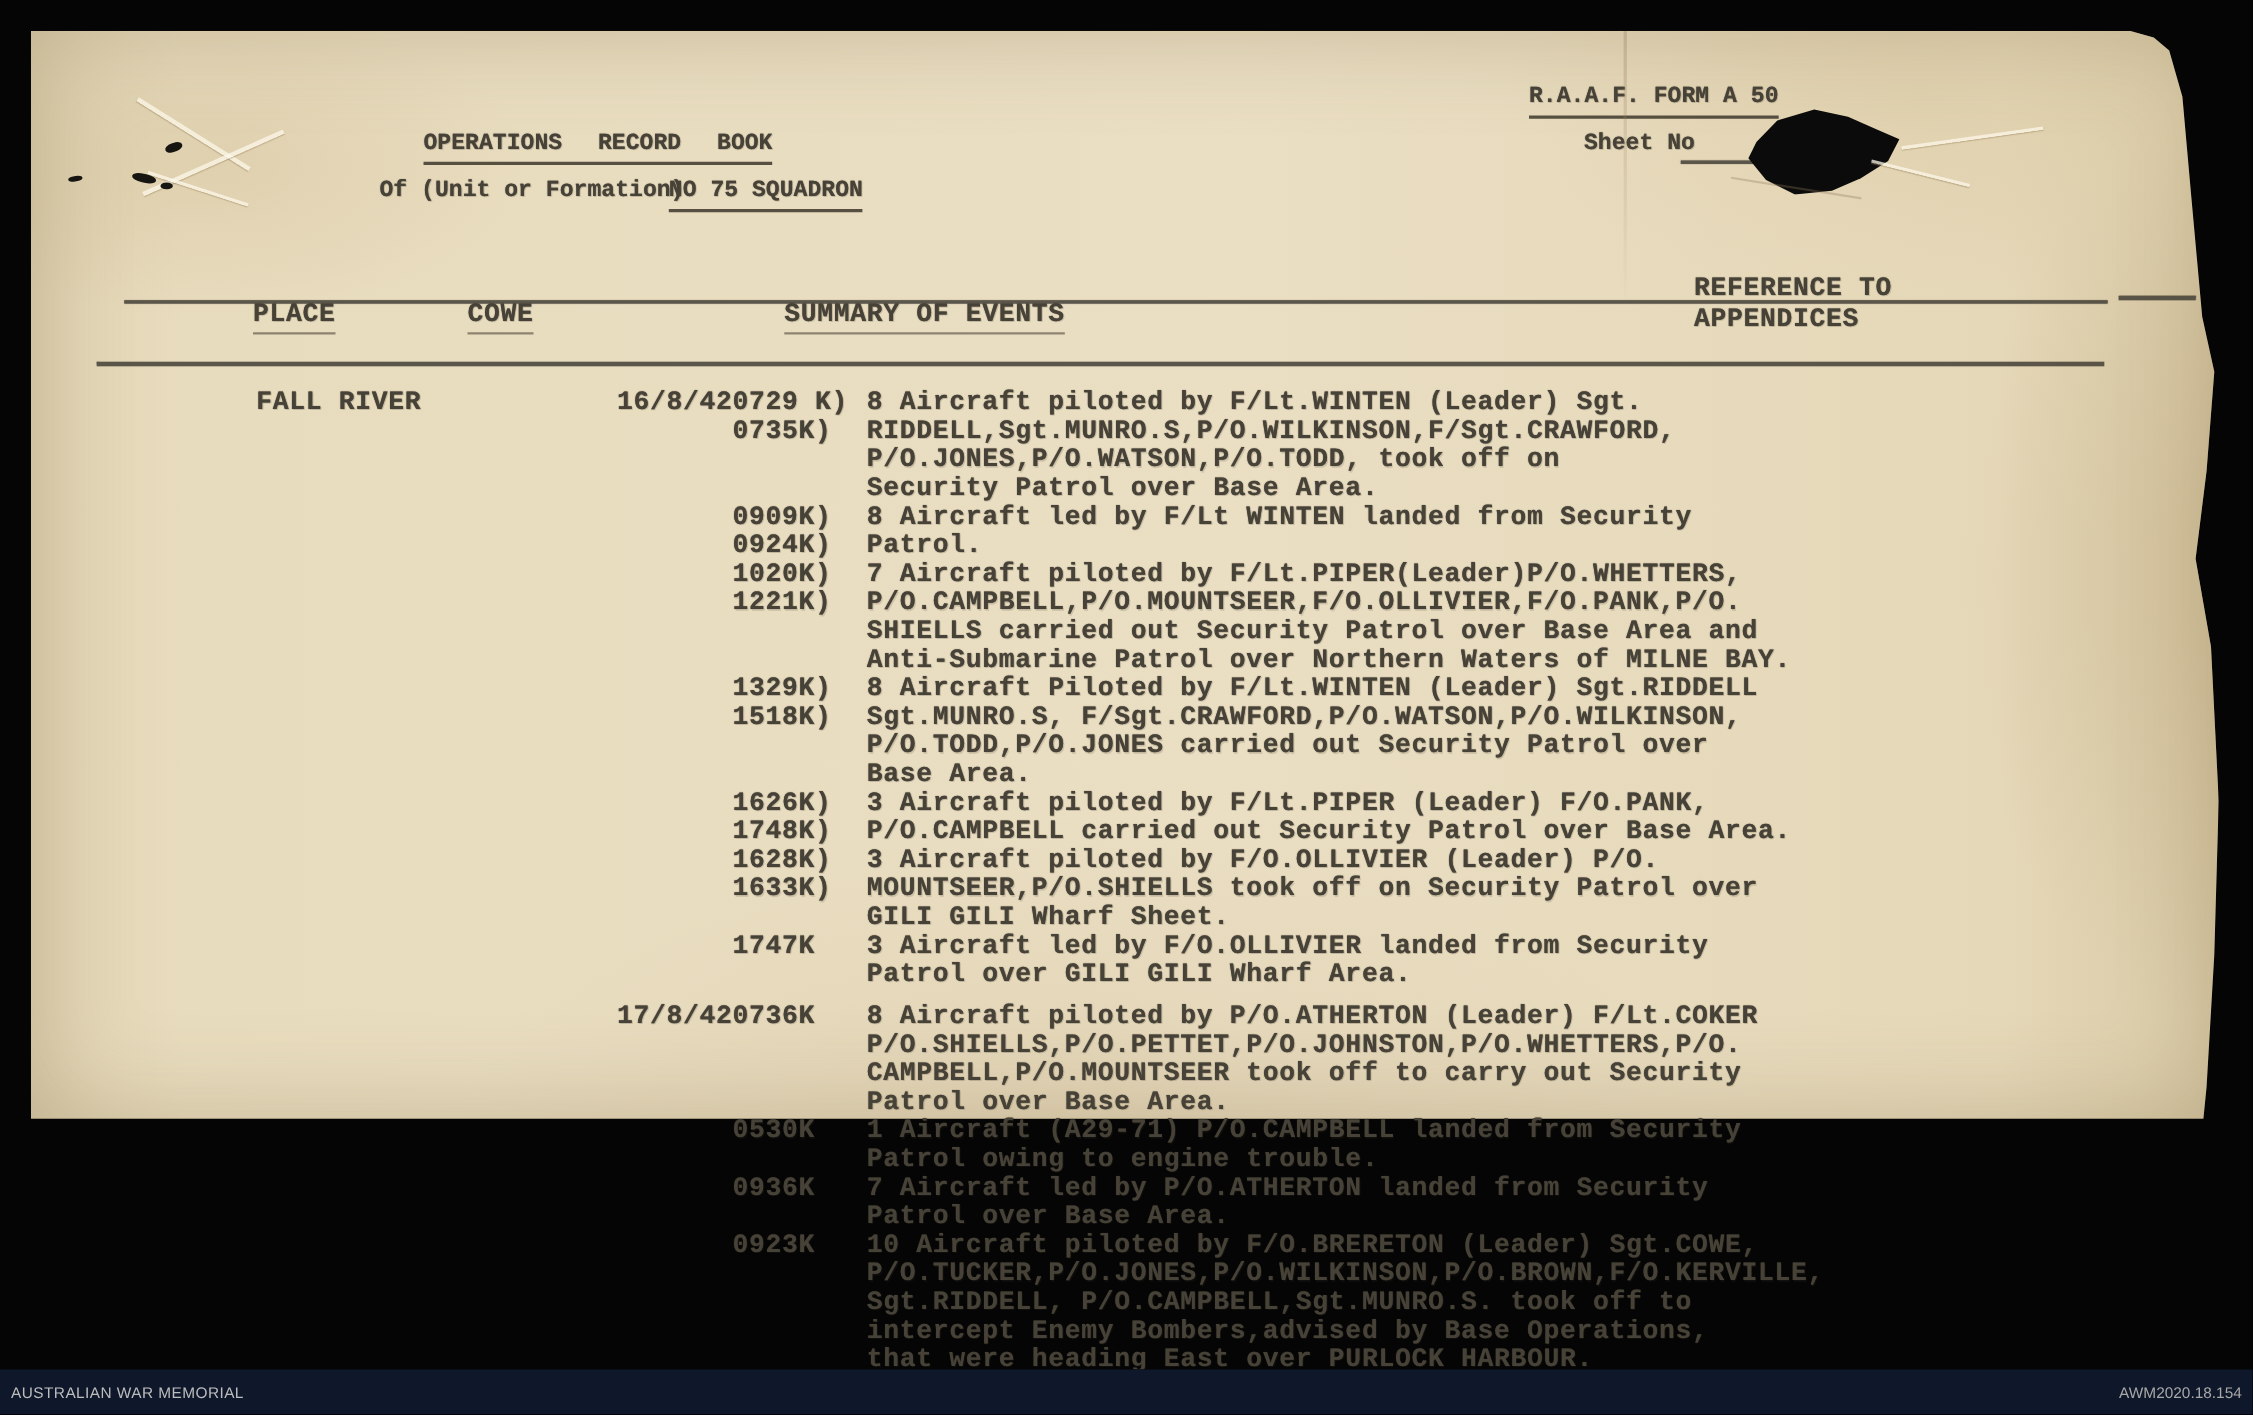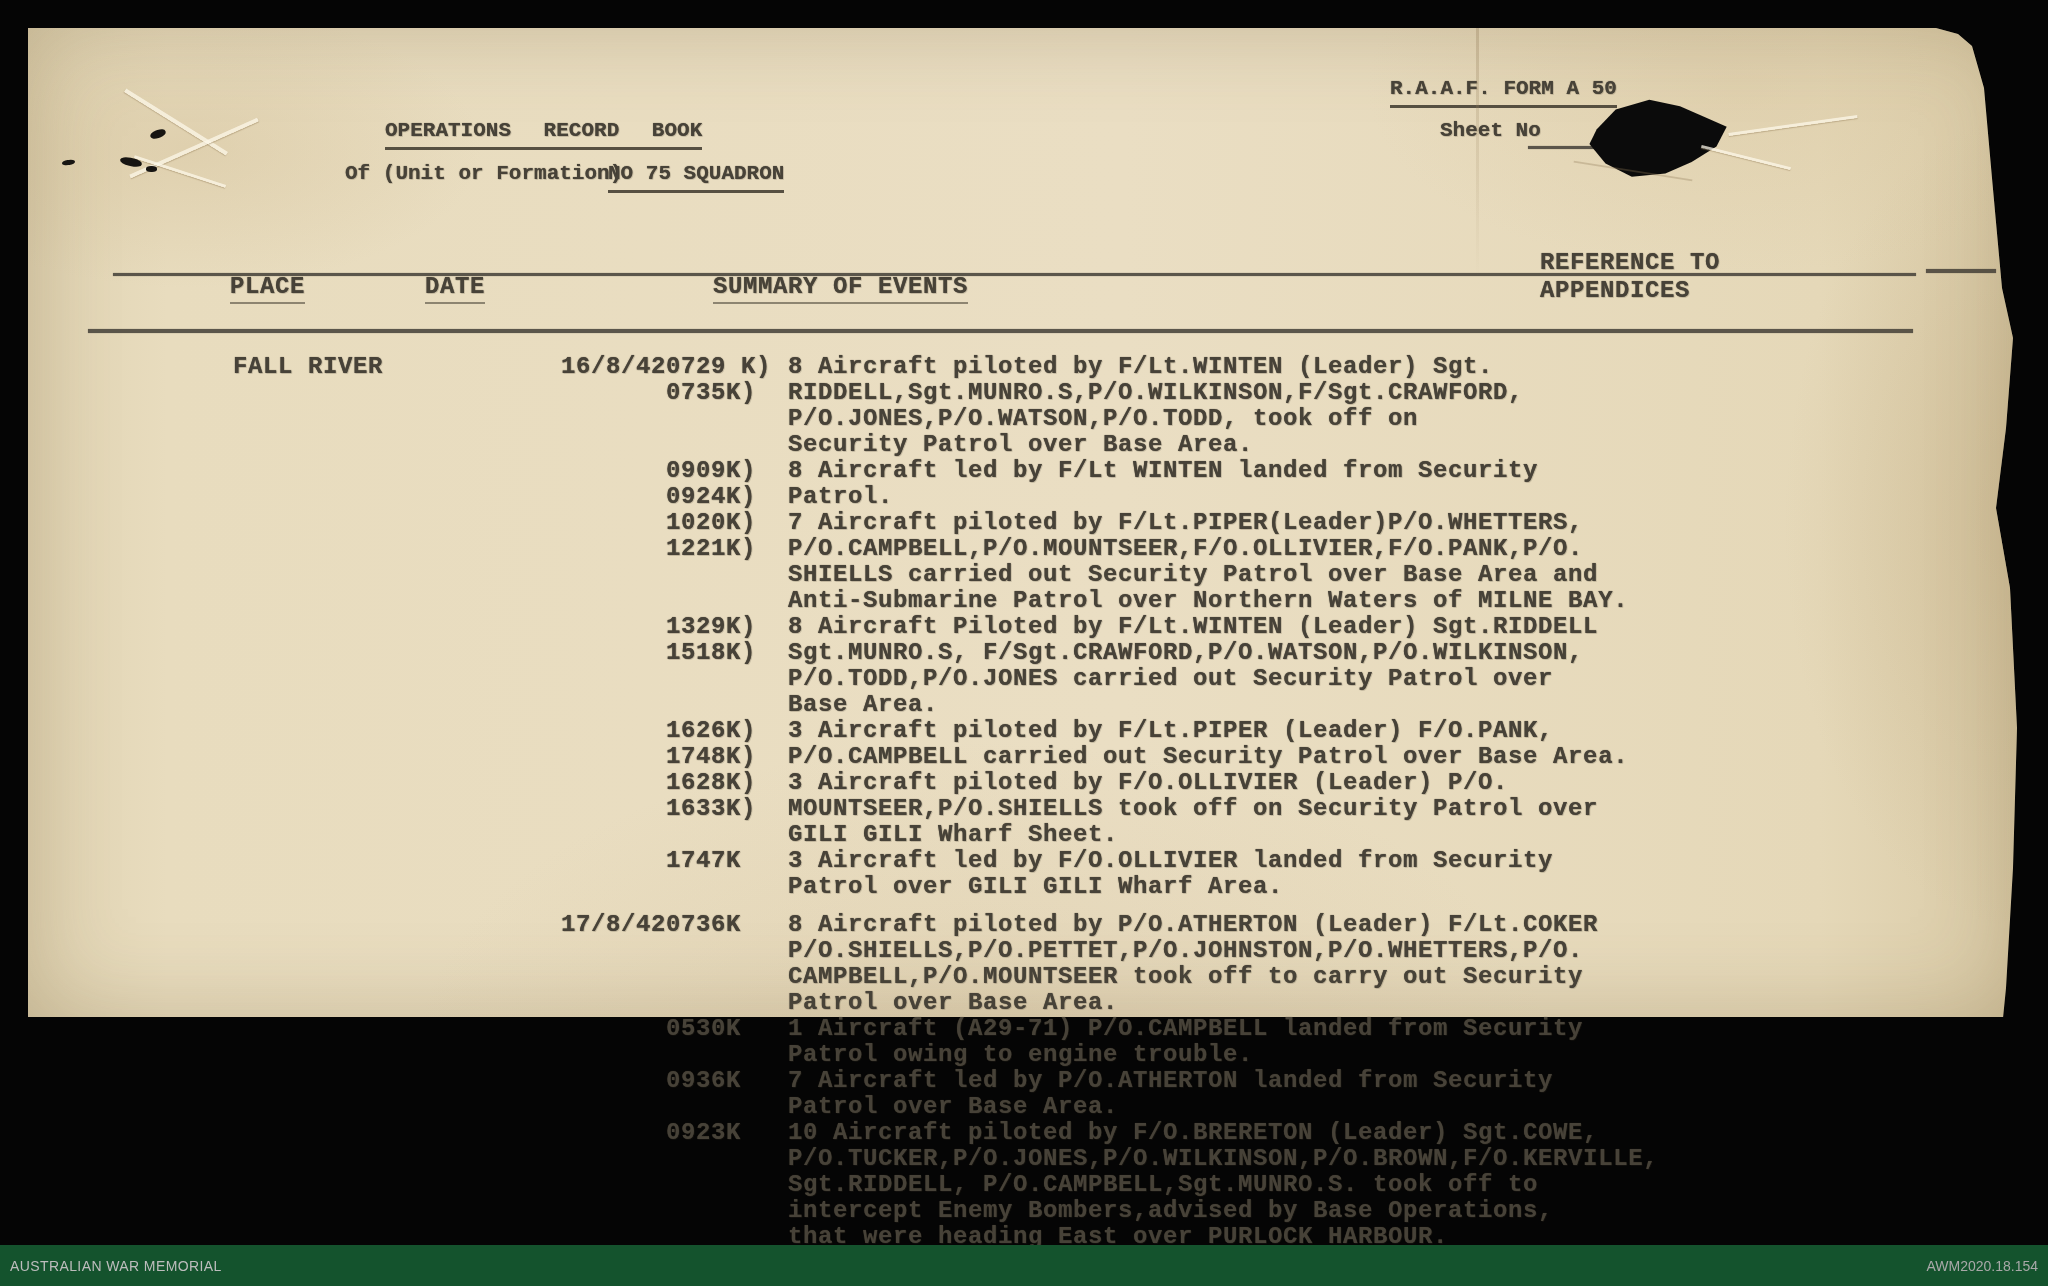--- a/index.html
+++ b/index.html
@@ -43,21 +43,21 @@
   .blob{position:absolute;background:#0b0b0b;}
   .blob-sheet{left:1560px;top:70px;width:146px;height:82px;
     clip-path:polygon(6% 38%,19% 14%,42% 2%,63% 10%,81% 24%,95% 35%,88% 59%,71% 78%,
                       53% 92%,30% 96%,12% 80%,1% 56%);}
   .crease{position:absolute;background:rgba(252,247,232,.75);box-shadow:0 1px 1px rgba(150,128,92,.45);}
   .creaseShadow{position:absolute;background:rgba(142,120,86,.32);}
   .speck{position:absolute;background:#171512;border-radius:45%;}
   .vfold{position:absolute;left:1448px;top:0;width:3px;height:250px;
     background:linear-gradient(180deg,rgba(150,128,92,.35),rgba(150,128,92,0));}
   
-  .footer{position:absolute;left:0;bottom:0;width:2048px;height:41px;background:#14532d;
+  .footer{position:absolute;left:0;bottom:0;width:2048px;height:41px;background:#0f172a;
     display:flex;justify-content:space-between;align-items:center;padding:0 10px;box-sizing:border-box;
     font-family:"Liberation Sans",sans-serif;font-size:14px;}
   .footer .fl{color:#bdbdbd;letter-spacing:.4px;}
   .footer .fr{color:#a8a8a8;}
 </style>
 </head>
 <body>
 
 <div class="stage">
 
@@ -69,21 +69,21 @@
 
     <div class="abs ink t21 u2" style="left:357px;top:90px;word-spacing:20px;">OPERATIONS RECORD BOOK</div>
     <div class="abs ink t21" style="left:317px;top:133px;font-family:Liberation Mono, monospace;">Of (Unit or Formation)</div>
     <div class="abs ink t21 u2" style="left:580px;top:133px;">NO 75 SQUADRON</div>
 
     <div class="rule ruleA"></div>
     <div class="rule ruleA2"></div>
     <div class="rule ruleB"></div>
 
     <div class="abs ink t24 u2l" style="left:202px;top:246px;">PLACE</div>
-    <div class="abs ink t24 u2l" style="left:397px;top:246px;">DATE</div>
+    <div class="abs ink t24 u2l" style="left:397px;top:246px;">COWE</div>
     <div class="abs ink t24 u2l" style="left:685px;top:246px;">SUMMARY OF EVENTS</div>
     <div class="abs ink t24" style="left:1512px;top:222px;">REFERENCE TO</div>
     <div class="abs ink t24" style="left:1512px;top:250px;">APPENDICES</div>
 
     <div id="log" class="ink">
         <div class="logline"><span class="c-place">FALL RIVER</span><span class="c-date">16/8/42</span><span class="c-time">0729 K)</span><span class="c-text">8 Aircraft piloted by F/Lt.WINTEN (Leader) Sgt.</span></div>
         <div class="logline"><span class="c-place"></span><span class="c-date"></span><span class="c-time">0735K)</span><span class="c-text">RIDDELL,Sgt.MUNRO.S,P/O.WILKINSON,F/Sgt.CRAWFORD,</span></div>
         <div class="logline"><span class="c-place"></span><span class="c-date"></span><span class="c-time"></span><span class="c-text">P/O.JONES,P/O.WATSON,P/O.TODD, took off on</span></div>
         <div class="logline"><span class="c-place"></span><span class="c-date"></span><span class="c-time"></span><span class="c-text">Security Patrol over Base Area.</span></div>
         <div class="logline"><span class="c-place"></span><span class="c-date"></span><span class="c-time">0909K)</span><span class="c-text">8 Aircraft led by F/Lt WINTEN landed from Security</span></div>

